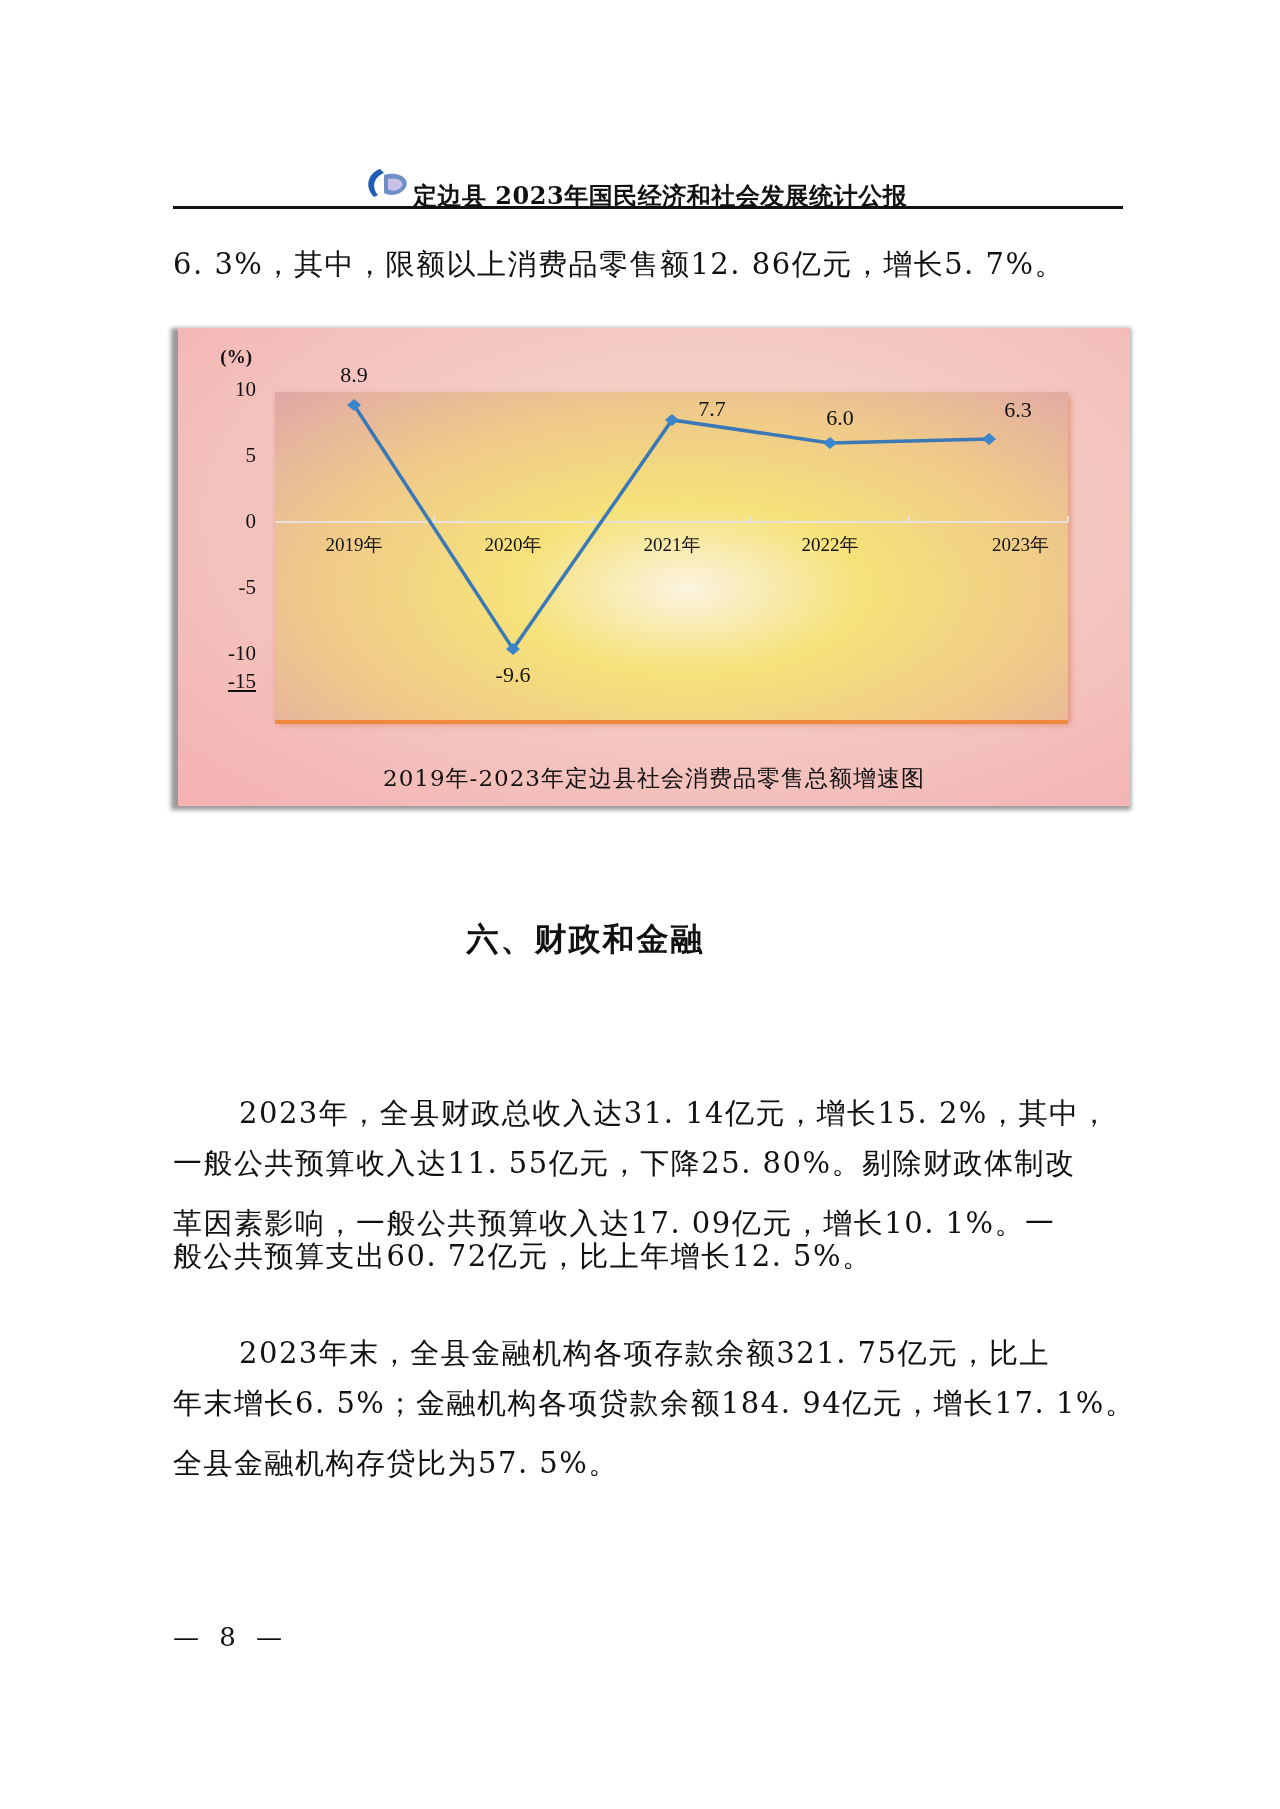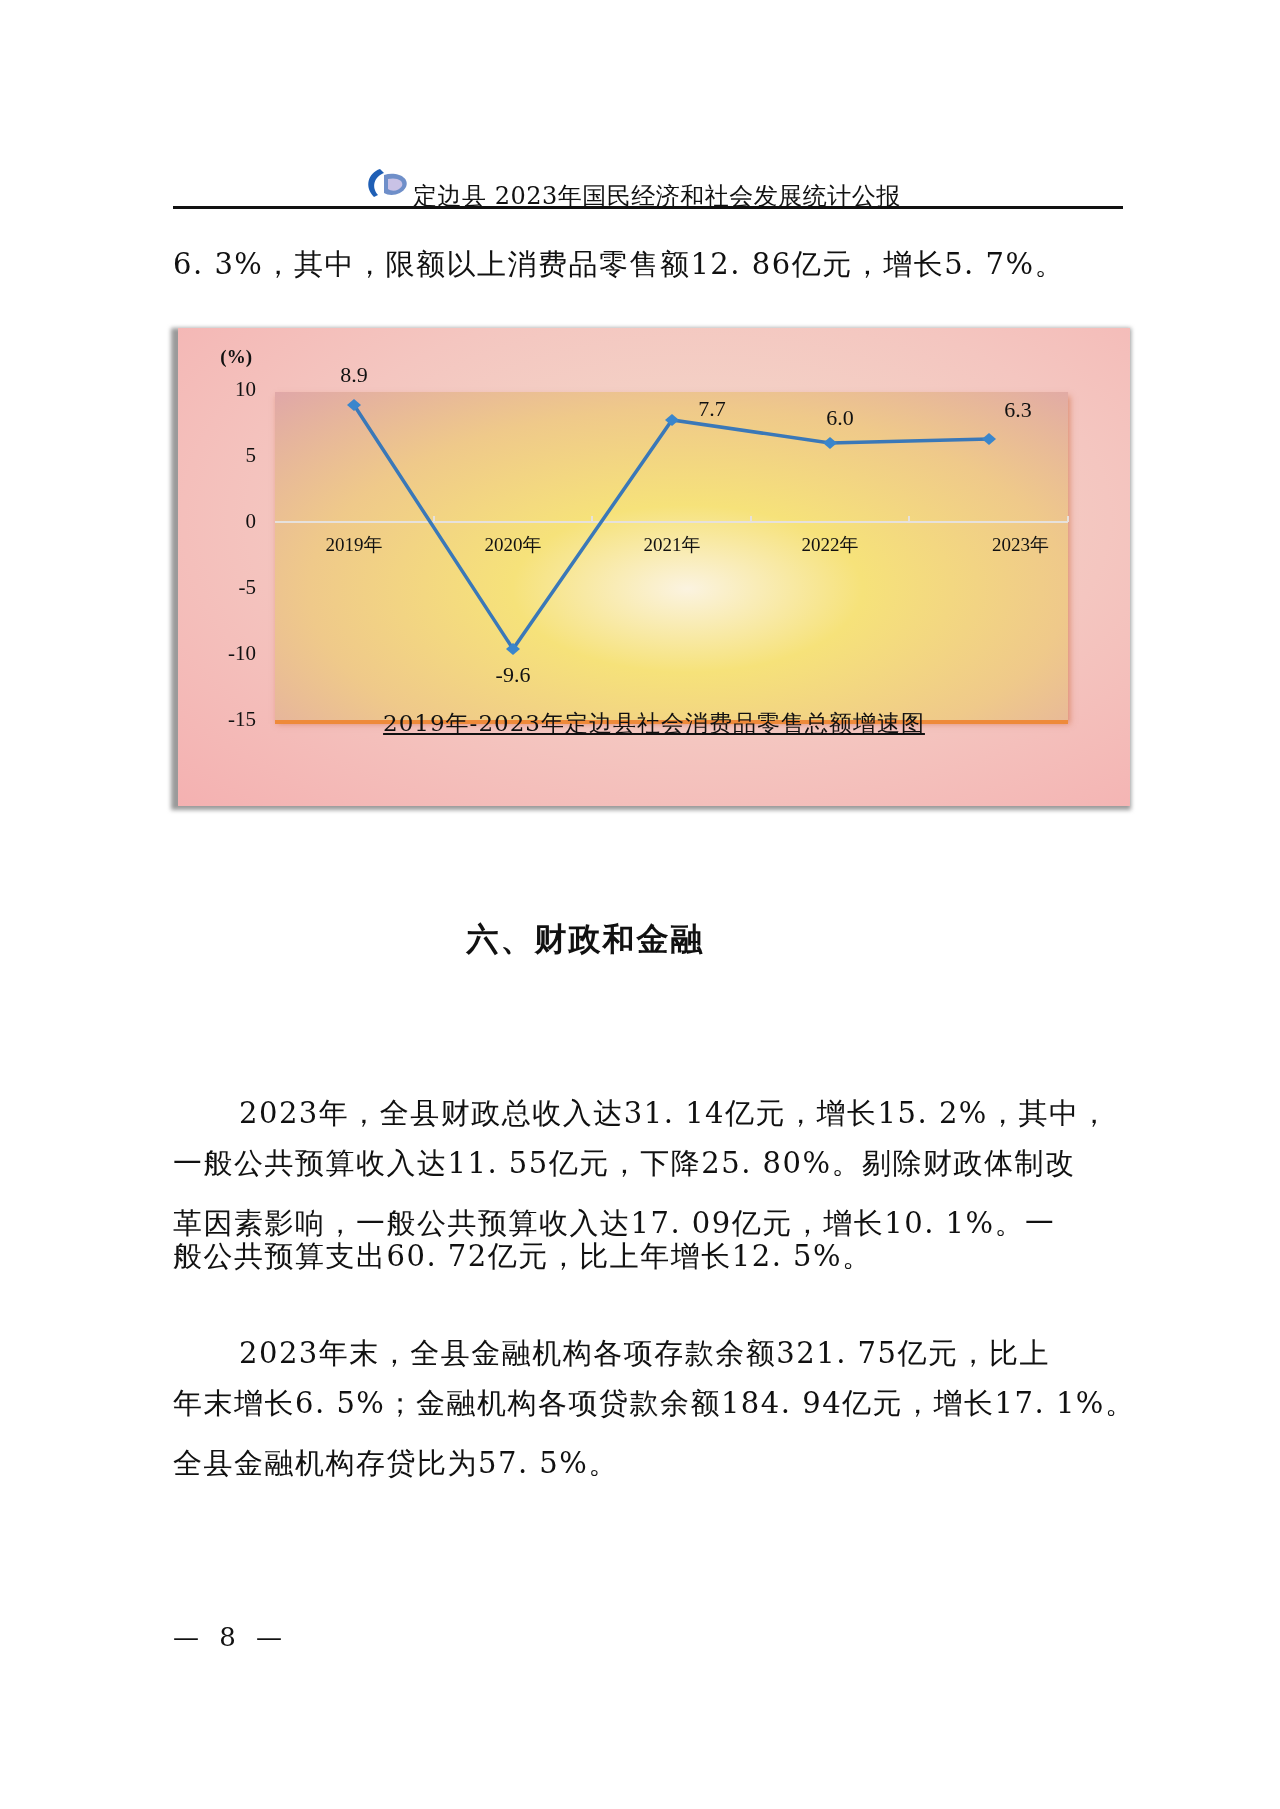--- a/index.html
+++ b/index.html
@@ -1,37 +1,37 @@
 <!DOCTYPE html>
 <html><head>
 <meta charset="utf-8">
 <style>
   html, body { margin:0; padding:0; background:#ffffff; }
   body { width:1280px; height:1809px; position:relative; overflow:hidden;
          font-family:"DejaVu Serif","Liberation Serif",serif; color:#111; }
-  .header-title { position:absolute; left:413px; top:180px; font-size:24px; font-weight:normal; letter-spacing:0.5px; white-space:nowrap; }
+  .header-title { position:absolute; left:413px; top:180px; font-size:24px; font-weight:bold; letter-spacing:0.5px; white-space:nowrap; }
   .rule { position:absolute; left:173px; top:206px; width:950px; height:3px; background:#111; }
   .logo { position:absolute; left:362px; top:165px; width:52px; height:36px; }
   .body-line { position:absolute; left:173px; font-size:29px; white-space:nowrap; letter-spacing:1.5px; line-height:40px; }
   .indent { left:239px;margin-top:10px; }
   .section-title { position:absolute; left:0; width:1171px; text-align:center; top:918px; font-size:32px; font-weight:bold; letter-spacing:2px; font-family:"DejaVu Sans","Liberation Sans",sans-serif; }
   .page-num { position:absolute; left:173px; top:1622px; font-size:26px; letter-spacing:6px; }
 
   
   .chart-shadow { position:absolute; left:171px; top:328px; width:960px; height:482px; background:#9a9a9a; filter:blur(2px); }
   .chart-outer { position:absolute; left:178px; top:328px; width:952px; height:478px;
      background: radial-gradient(ellipse at 55% 40%, #f3dccb 0%, #f4c6c0 55%, #f4b1b1 100%); }
   .plot-area { position:absolute; left:275px; top:392px; width:793px; height:328px;
      background: radial-gradient(ellipse at 52% 60%, #fbf3e0 0%, #f6e27a 30%, #efc98a 65%, #e0a7a8 100%);
      box-shadow: 0 4px 0 #ee8a3a, 2px 4px 6px rgba(200,90,40,0.5); }
   .chart-svg { position:absolute; left:0; top:0; }
   .ylab { position:absolute; font-size:21px; text-align:right; width:60px; font-family:"Liberation Serif","DejaVu Serif",serif; }
   .xlab { position:absolute; font-size:19px; text-align:center; width:120px; font-family:"Liberation Serif","DejaVu Serif",serif; }
   .dlab { position:absolute; font-size:22px; text-align:center; width:80px; font-family:"Liberation Serif","DejaVu Serif",serif; }
-  .caption { position:absolute; left:178px; width:952px; top:708px; text-align:center; font-size:23px; letter-spacing:1px;text-decoration:underline; }
+  .caption { position:absolute; left:178px; width:952px; top:763px; text-align:center; font-size:23px; letter-spacing:1px; }
 </style>
 </head>
 <body>
 
 <div class="logo">
   <svg width="52" height="36" viewBox="0 0 52 36">
     <path d="M18 4 C6 8, 2 22, 12 32 L16 30 C9 22, 12 12, 22 8 Z" fill="#1f5fb5"></path>
     <path d="M22 10 C34 6, 48 12, 44 22 C40 30, 28 32, 22 28 Z" fill="#6f8fc9"></path>
     <path d="M26 14 C34 12, 42 15, 40 21 C37 26, 30 27, 26 24 Z" fill="#c9c2e6"></path>
   </svg>
@@ -45,21 +45,21 @@
   <div class="chart-shadow"></div>
   <div class="chart-outer"></div>
   <div class="plot-area"></div>
 
   <div class="ylab" style="left:192px; top:346px; font-weight:bold; font-size:19px;">(%)</div>
   <div class="ylab" style="left:196px; top:377px;">10</div>
   <div class="ylab" style="left:196px; top:443px;">5</div>
   <div class="ylab" style="left:196px; top:509px;">0</div>
   <div class="ylab" style="left:196px; top:575px;">-5</div>
   <div class="ylab" style="left:196px; top:641px;">-10</div>
-  <div class="ylab" style="left:196px; top:707px;">-15</div>
+  <div class="ylab" style="left:196px; top:669px;text-decoration:underline;">-15</div>
 
   <svg class="chart-svg" width="1280" height="1809">
     <line x1="275" y1="522" x2="1068" y2="522" stroke="#e6e1dc" stroke-width="2"></line>
     <line x1="434" y1="516" x2="434" y2="522" stroke="#e6e1dc" stroke-width="2"></line>
     <line x1="592" y1="516" x2="592" y2="522" stroke="#e6e1dc" stroke-width="2"></line>
     <line x1="751" y1="516" x2="751" y2="522" stroke="#e6e1dc" stroke-width="2"></line>
     <line x1="909" y1="516" x2="909" y2="522" stroke="#e6e1dc" stroke-width="2"></line>
     <line x1="1068" y1="516" x2="1068" y2="522" stroke="#e6e1dc" stroke-width="2"></line>
     <polyline points="354,405 513,649 672,420 830,443 989,439" fill="none" stroke="#3a78b8" stroke-width="3.5"></polyline>
     <g fill="#3a86cc">

